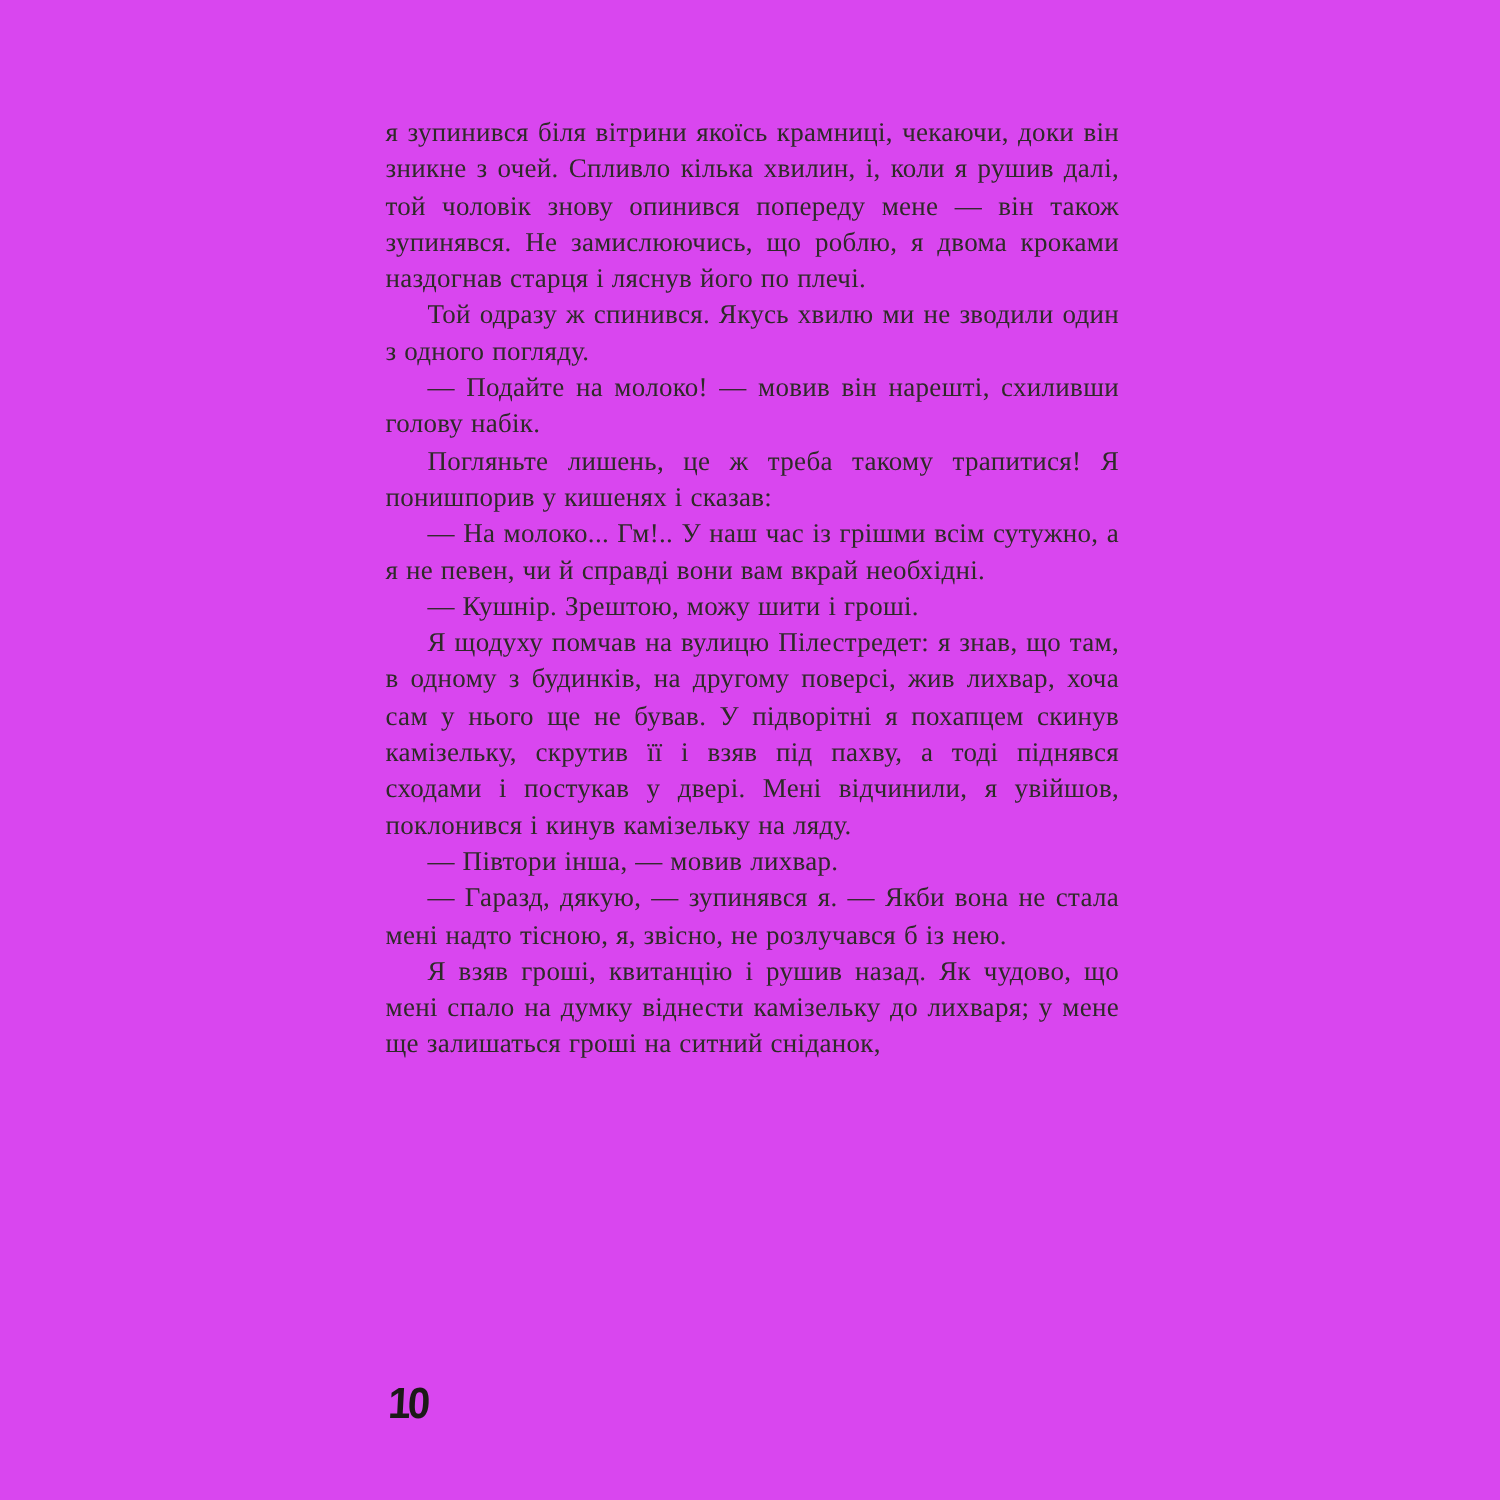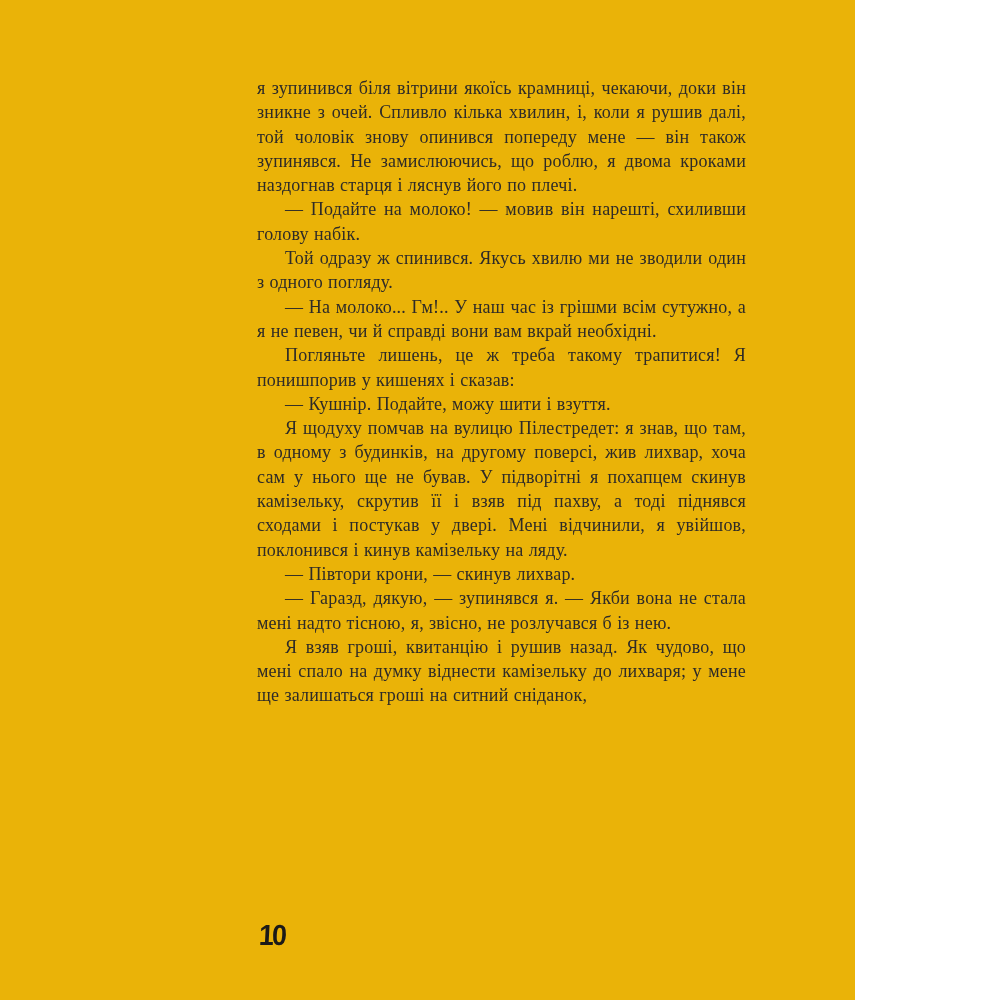--- a/index.html
+++ b/index.html
@@ -2,23 +2,23 @@
 <html lang="uk"><head>
 <meta charset="utf-8">
 <style>
   html, body {
     margin: 0;
     padding: 0;
     background: #ffffff;
   }
   .book-page {
     position: relative;
-    width: 855px;
+    width: 1000px;
     height: 1000px;
-    background: #eab308;
+    background: #d946ef;
     overflow: hidden;
   }
   .text-column {
     position: absolute;
     left: 257px;
     top: 76px;
     width: 489px;
   }
   .text-column p {
     margin: 0;
@@ -47,24 +47,24 @@
     transform: skewX(-3deg) scaleY(1.08);
     transform-origin: left bottom;
   }
 </style>
 </head>
 <body>
 
 <div class="book-page">
   <div class="text-column">
     <p class="no-indent">я зупинився біля вітрини якоїсь крамниці, чекаючи, доки він зникне з очей. Спливло кілька хвилин, і, коли я рушив далі, той чоловік знову опинився попереду мене — він також зупинявся. Не замислюючись, що роблю, я двома кроками наздогнав старця і ляснув його по плечі.</p>
+    <p>Той одразу ж спинився. Якусь хвилю ми не зводили один з одного погляду.</p>
     <p>— Подайте на молоко! — мовив він нарешті, схиливши голову набік.</p>
-    <p>Той одразу ж спинився. Якусь хвилю ми не зводили один з одного погляду.</p>
+    <p>Погляньте лишень, це ж треба такому трапитися! Я понишпорив у кишенях і сказав:</p>
     <p>— На молоко... Гм!.. У наш час із грішми всім сутужно, а я не певен, чи й справді вони вам вкрай необхідні.</p>
-    <p>Погляньте лишень, це ж треба такому трапитися! Я понишпорив у кишенях і сказав:</p>
-    <p>— Кушнір. Подайте, можу шити і взуття.</p>
+    <p>— Кушнір. Зрештою, можу шити і гроші.</p>
     <p>Я щодуху помчав на вулицю Пілестредет: я знав, що там, в одному з будинків, на другому поверсі, жив лихвар, хоча сам у нього ще не бував. У підворітні я похапцем скинув камізельку, скрутив її і взяв під пахву, а тоді піднявся сходами і постукав у двері. Мені відчинили, я увійшов, поклонився і кинув камізельку на ляду.</p>
-    <p>— Півтори крони, — скинув лихвар.</p>
+    <p>— Півтори інша, — мовив лихвар.</p>
     <p>— Гаразд, дякую, — зупинявся я. — Якби вона не стала мені надто тісною, я, звісно, не розлучався б із нею.</p>
     <p>Я взяв гроші, квитанцію і рушив назад. Як чудово, що мені спало на думку віднести камізельку до лихваря; у мене ще залишаться гроші на ситний сніданок,</p>
   </div>
   <div class="page-number">10</div>
 </div>
 
 </body></html>

